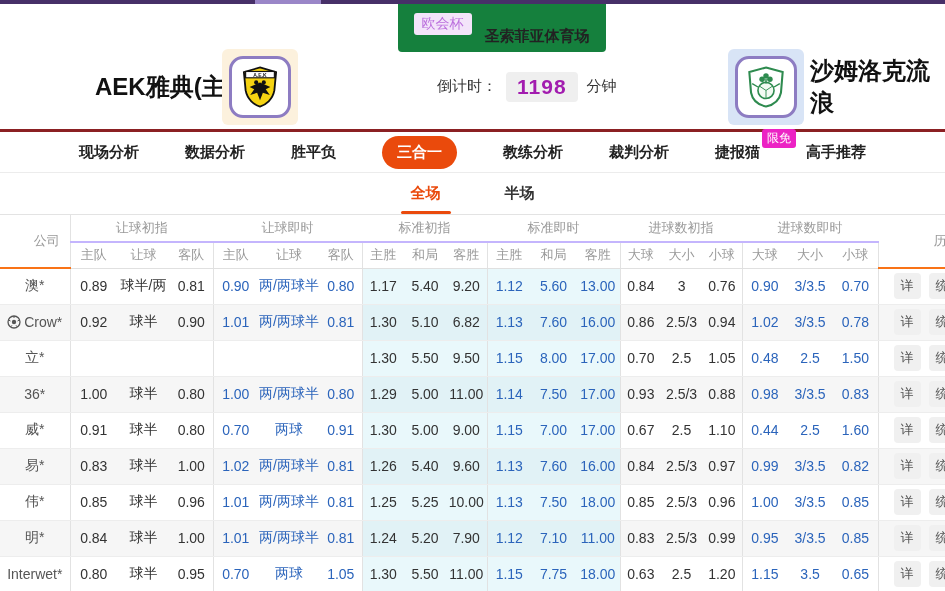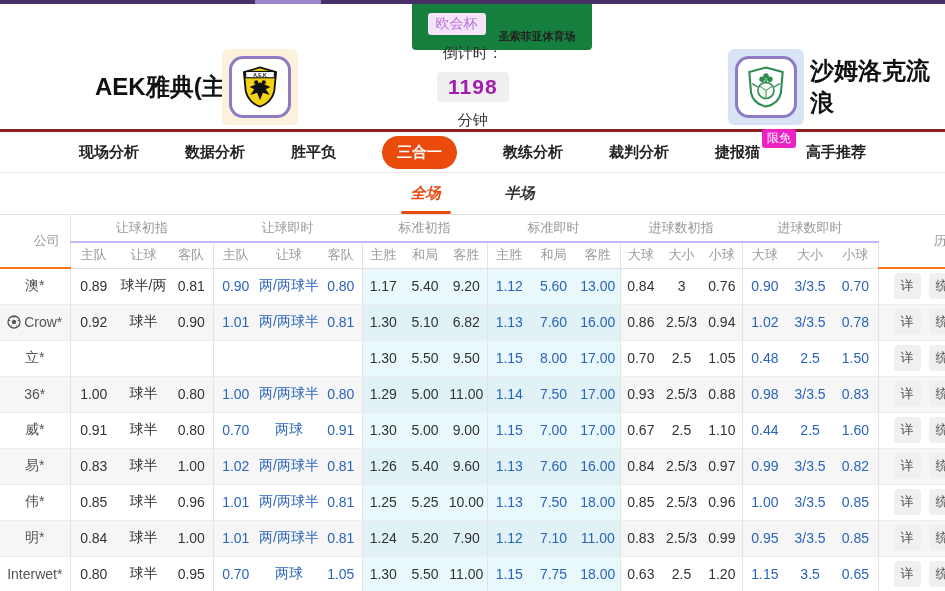--- a/index.html
+++ b/index.html
@@ -9,50 +9,50 @@
   
   .topline { position:relative; height:4px; background:#473068; }
   .topline .lite { position:absolute; left:255px; top:0; width:66px; height:4px; background:#9a86c8; }
 
   
   .topbar { height:40px; display:flex; align-items:center; justify-content:center; }
   .topbar .pill { display:inline-flex; align-items:center; gap:13px; background:#15803d;
     border-radius:4px; padding:6px 16px; margin-left:58px; }
   .league-badge { background:#f3e4fa; color:#bb6fdd; font-size:14px; padding:2px 8px; border-radius:3px; }
   .kick { font-size:15px; font-weight:bold; color:#222; }
-  .venue { font-size:11px; font-weight:bold; color:#222;margin-top:24px; }
+  .venue { font-size:15px; font-weight:bold; color:#222;margin-top:24px; }
 
   
   .matchhdr { position:relative; height:85px; }
   .team-name { position:absolute; top:50%; transform:translateY(-50%); font-size:24px; font-weight:bold; color:#111; }
   .home-name { left:95px; }
   .away-name { left:810px; }
   .logo-wrap { position:absolute; top:5px; width:76px; height:76px; border-radius:6px;
     display:flex; align-items:center; justify-content:center; }
   .home-wrap { left:222px; background:#fcf1dd; }
   .away-wrap { left:728px; background:#d8e4f6; }
   .logo-box { width:62px; height:62px; background:#fff; border:3px solid #8d7cc2; border-radius:14px;
     display:flex; align-items:center; justify-content:center; }
   .countdown { position:absolute; left:437px; top:50%; transform:translateY(-50%);
-    display:flex; align-items:center; gap:9px;flex-direction:column; }
+    display:flex; align-items:center; gap:9px; }
   .cd-label,.cd-unit { font-size:15px; color:#333; }
   .cd-value { background:#efefef; border-radius:4px; padding:3px 11px; color:#a21caf;
     font-size:21px; font-weight:bold; letter-spacing:1px; }
 
   
   .nav { border-top:3px solid #8b2023; border-bottom:1px solid #ececec; height:44px;
     display:flex; align-items:center; justify-content:center; gap:46px; }
   .nav-item { font-size:15px; font-weight:bold; color:#222; cursor:pointer; position:relative; white-space:nowrap; }
   .nav-item.active { background:#ea4a0c; color:#fff; padding:7px 15px; border-radius:18px; }
   .mini-badge { position:absolute; top:-14px; right:-36px; background:#ec22c4; color:#fff;
     font-size:12px; font-weight:normal; padding:1px 5px; border-radius:3px; }
 
   
   .subtabs { height:42px; display:flex; align-items:center; justify-content:center; gap:52px;
-    border-bottom:1px solid #e3e3e3;font-style:italic; }
+    border-bottom:1px solid #e3e3e3; }
   .subtab { font-size:15px; font-weight:bold; color:#333; cursor:pointer; position:relative;
     height:100%; display:flex; align-items:center; padding:0 6px; }
   .subtab.active { color:#ea4a0c; }
   .subtab.active::after { content:""; position:absolute; left:-4px; right:-4px; bottom:0;
     height:3px; background:#ea4a0c; border-radius:2px; }
 
   
   table.odds { width:978px; border-collapse:collapse; table-layout:fixed; }
   .odds th { font-weight:normal; color:#999; font-size:13px; text-align:center; }
   .odds thead tr.grp th { height:27px; }

